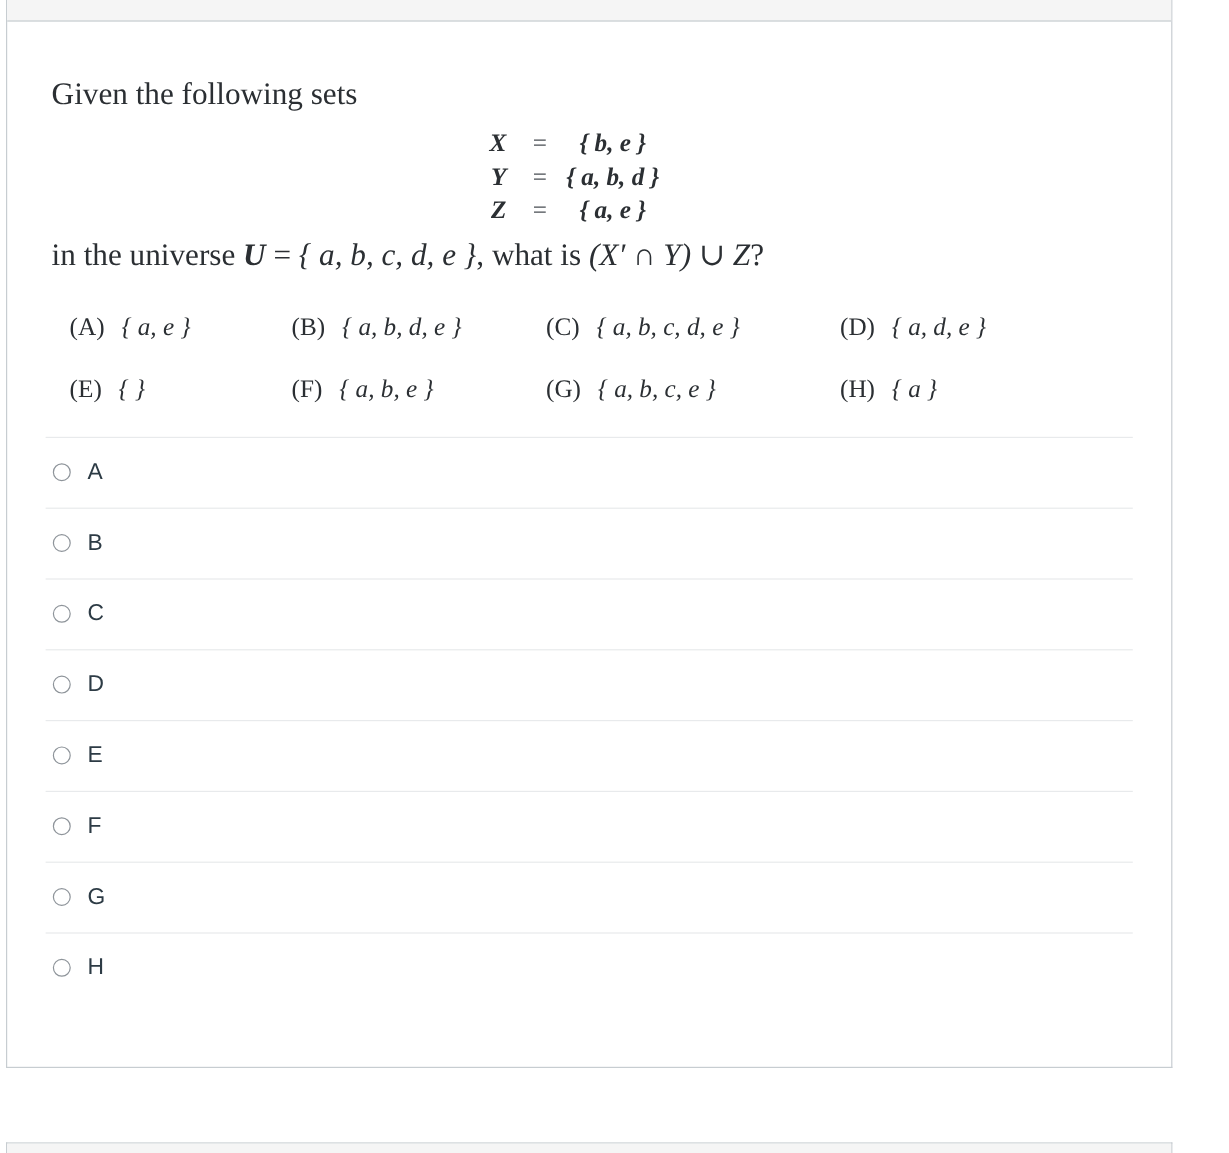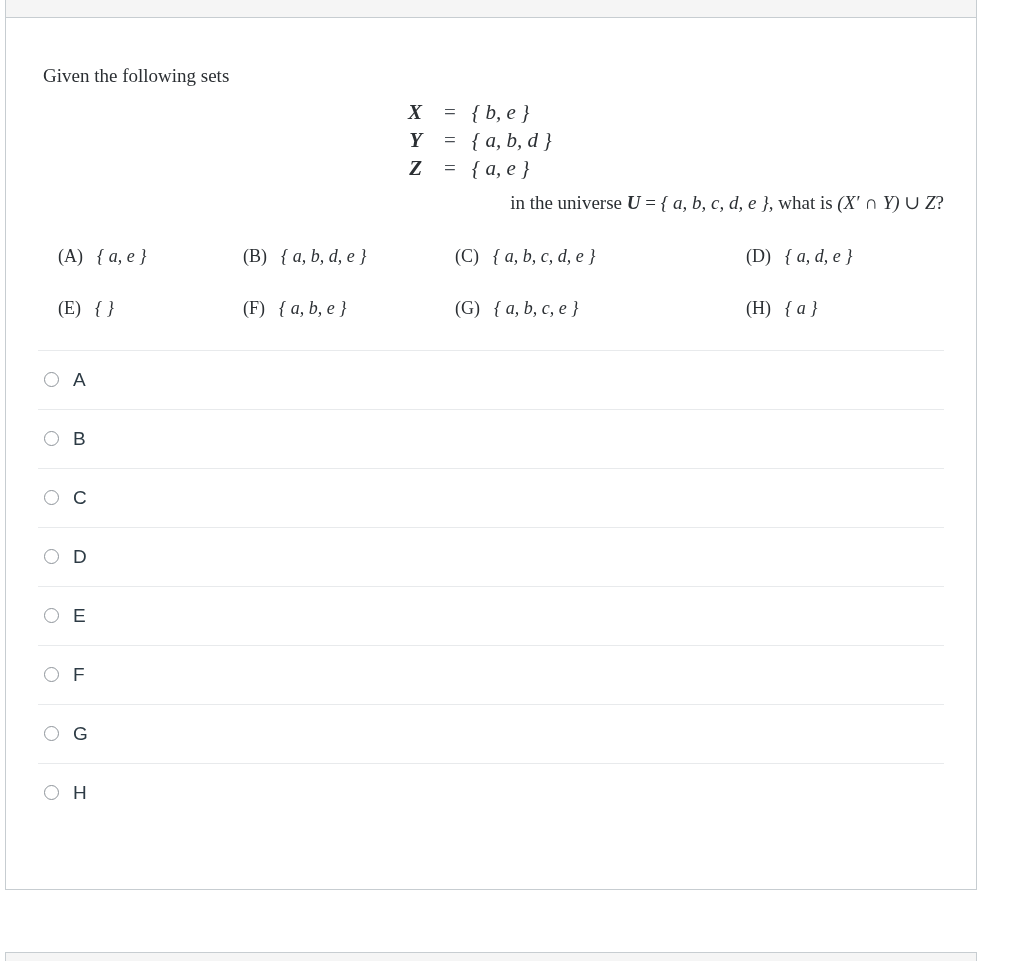--- a/index.html
+++ b/index.html
@@ -40,21 +40,21 @@
     position: relative;
   }
 
   
   .stem {
     font-family: "Liberation Serif", "DejaVu Serif", serif;
     color: #2b2f33;
     padding: 0 32px;
   }
   .stem-line {
-    font-size: 19px;
+    font-size: 26px;
     line-height: 1.0;
   }
   .stem-intro {
     padding-top: 48px;
     padding-left: 5px;
   }
 
   .eq-block {
     margin: 14px 0 10px 0;
     display: flex;
@@ -75,58 +75,58 @@
     font-weight: bold;
     text-align: right;
     padding-right: 12px !important;
   }
   .eq-eq {
     text-align: center;
     padding: 0 10px !important;
     color: #4a4f55;
   }
   .eq-set {
-    text-align: left;
+    text-align: center;
     font-style: italic;
     padding-left: 6px !important;
+    font-weight: bold;
   }
 
   .stem-universe {
     padding-left: 5px;
     margin-top: 6px;
-    text-align: right;
   }
   .mi { font-style: italic; }
   .mb { font-style: italic; font-weight: bold; }
   .op { font-style: normal; }
 
   
   .choices {
     font-family: "Liberation Serif", "DejaVu Serif", serif;
     color: #2b2f33;
     padding: 0 32px;
     margin-top: 34px;
   }
   .choice-row {
     position: relative;
     height: 52px;
   }
   .choice {
     position: absolute;
-    font-size: 18px;
+    font-size: 21px;
     white-space: nowrap;
     top: 0;
   }
   .choice .tag { margin-right: 14px; }
   .choice .val { font-style: italic; }
 
   .col0 { left: 20px; }
   .col1 { left: 205px; text-align: center; }
   .col2 { left: 417px; }
-  .col3 { left: 708px; text-align: right; }
+  .col3 { left: 662px; text-align: right; }
 
   
   .answer-list {
     margin: 0 32px 0 32px;
     padding: 0;
   }
   .answer-item {
     display: flex;
     align-items: center;
     height: 59px;

